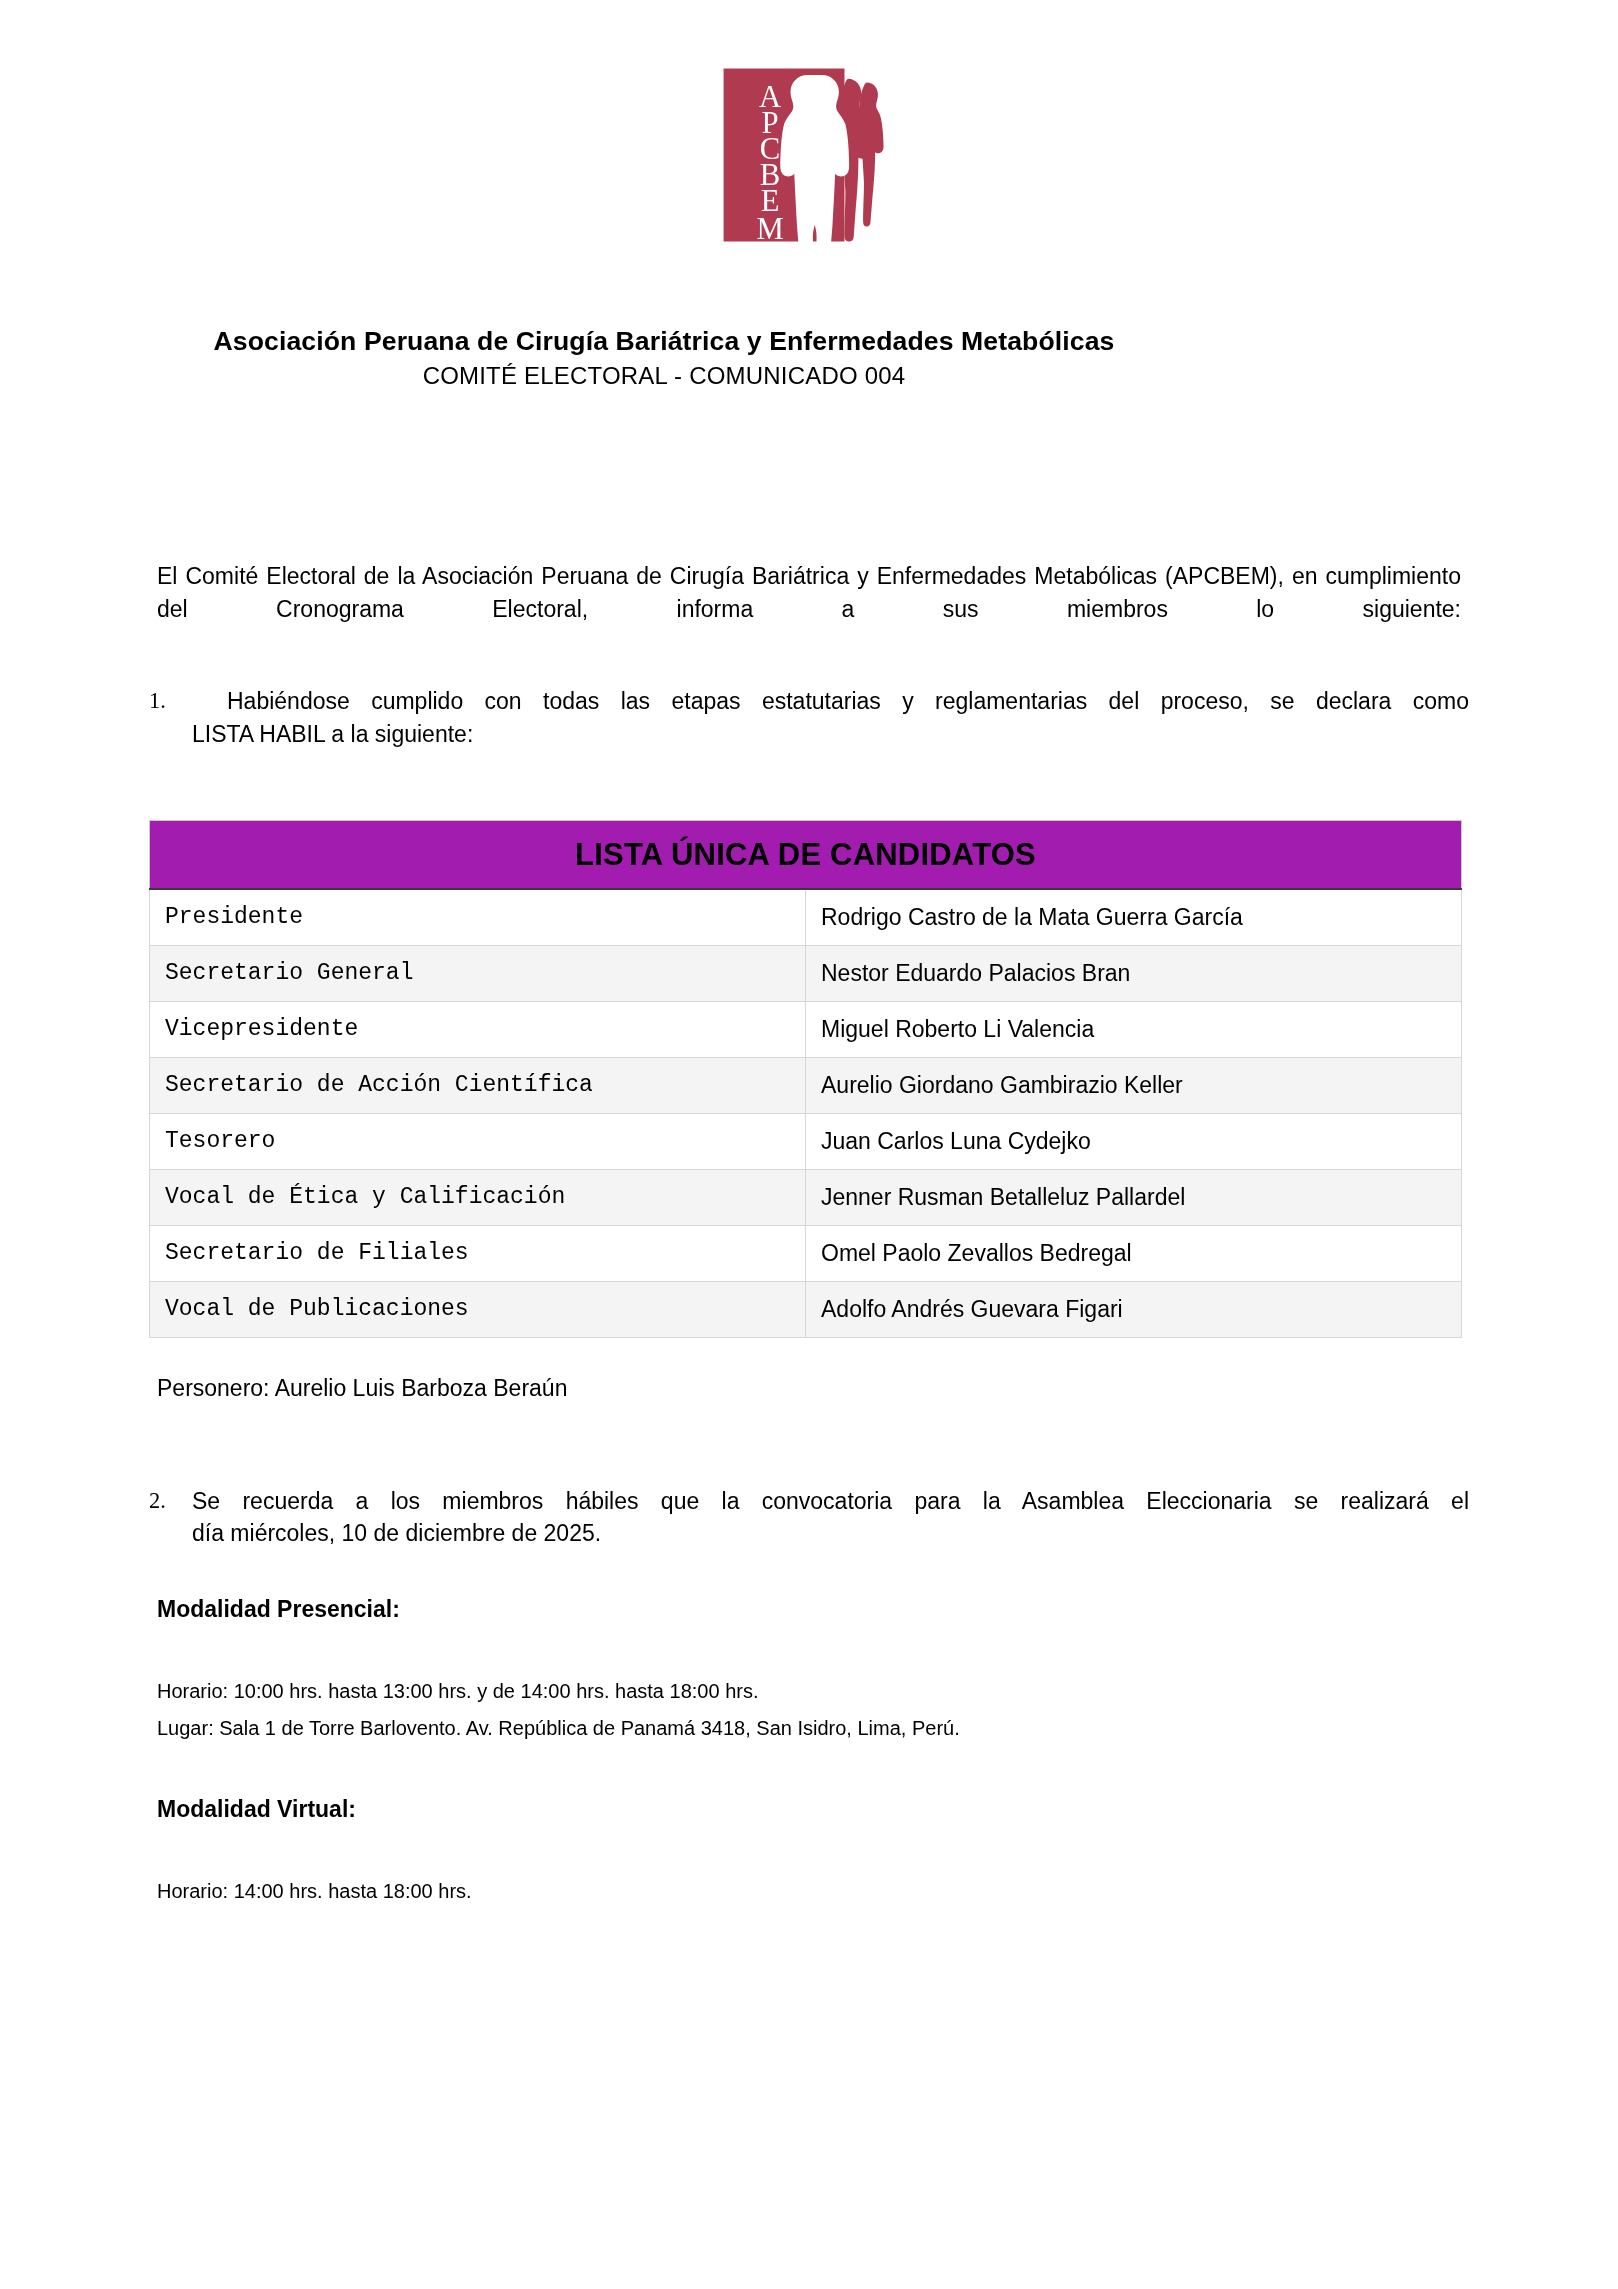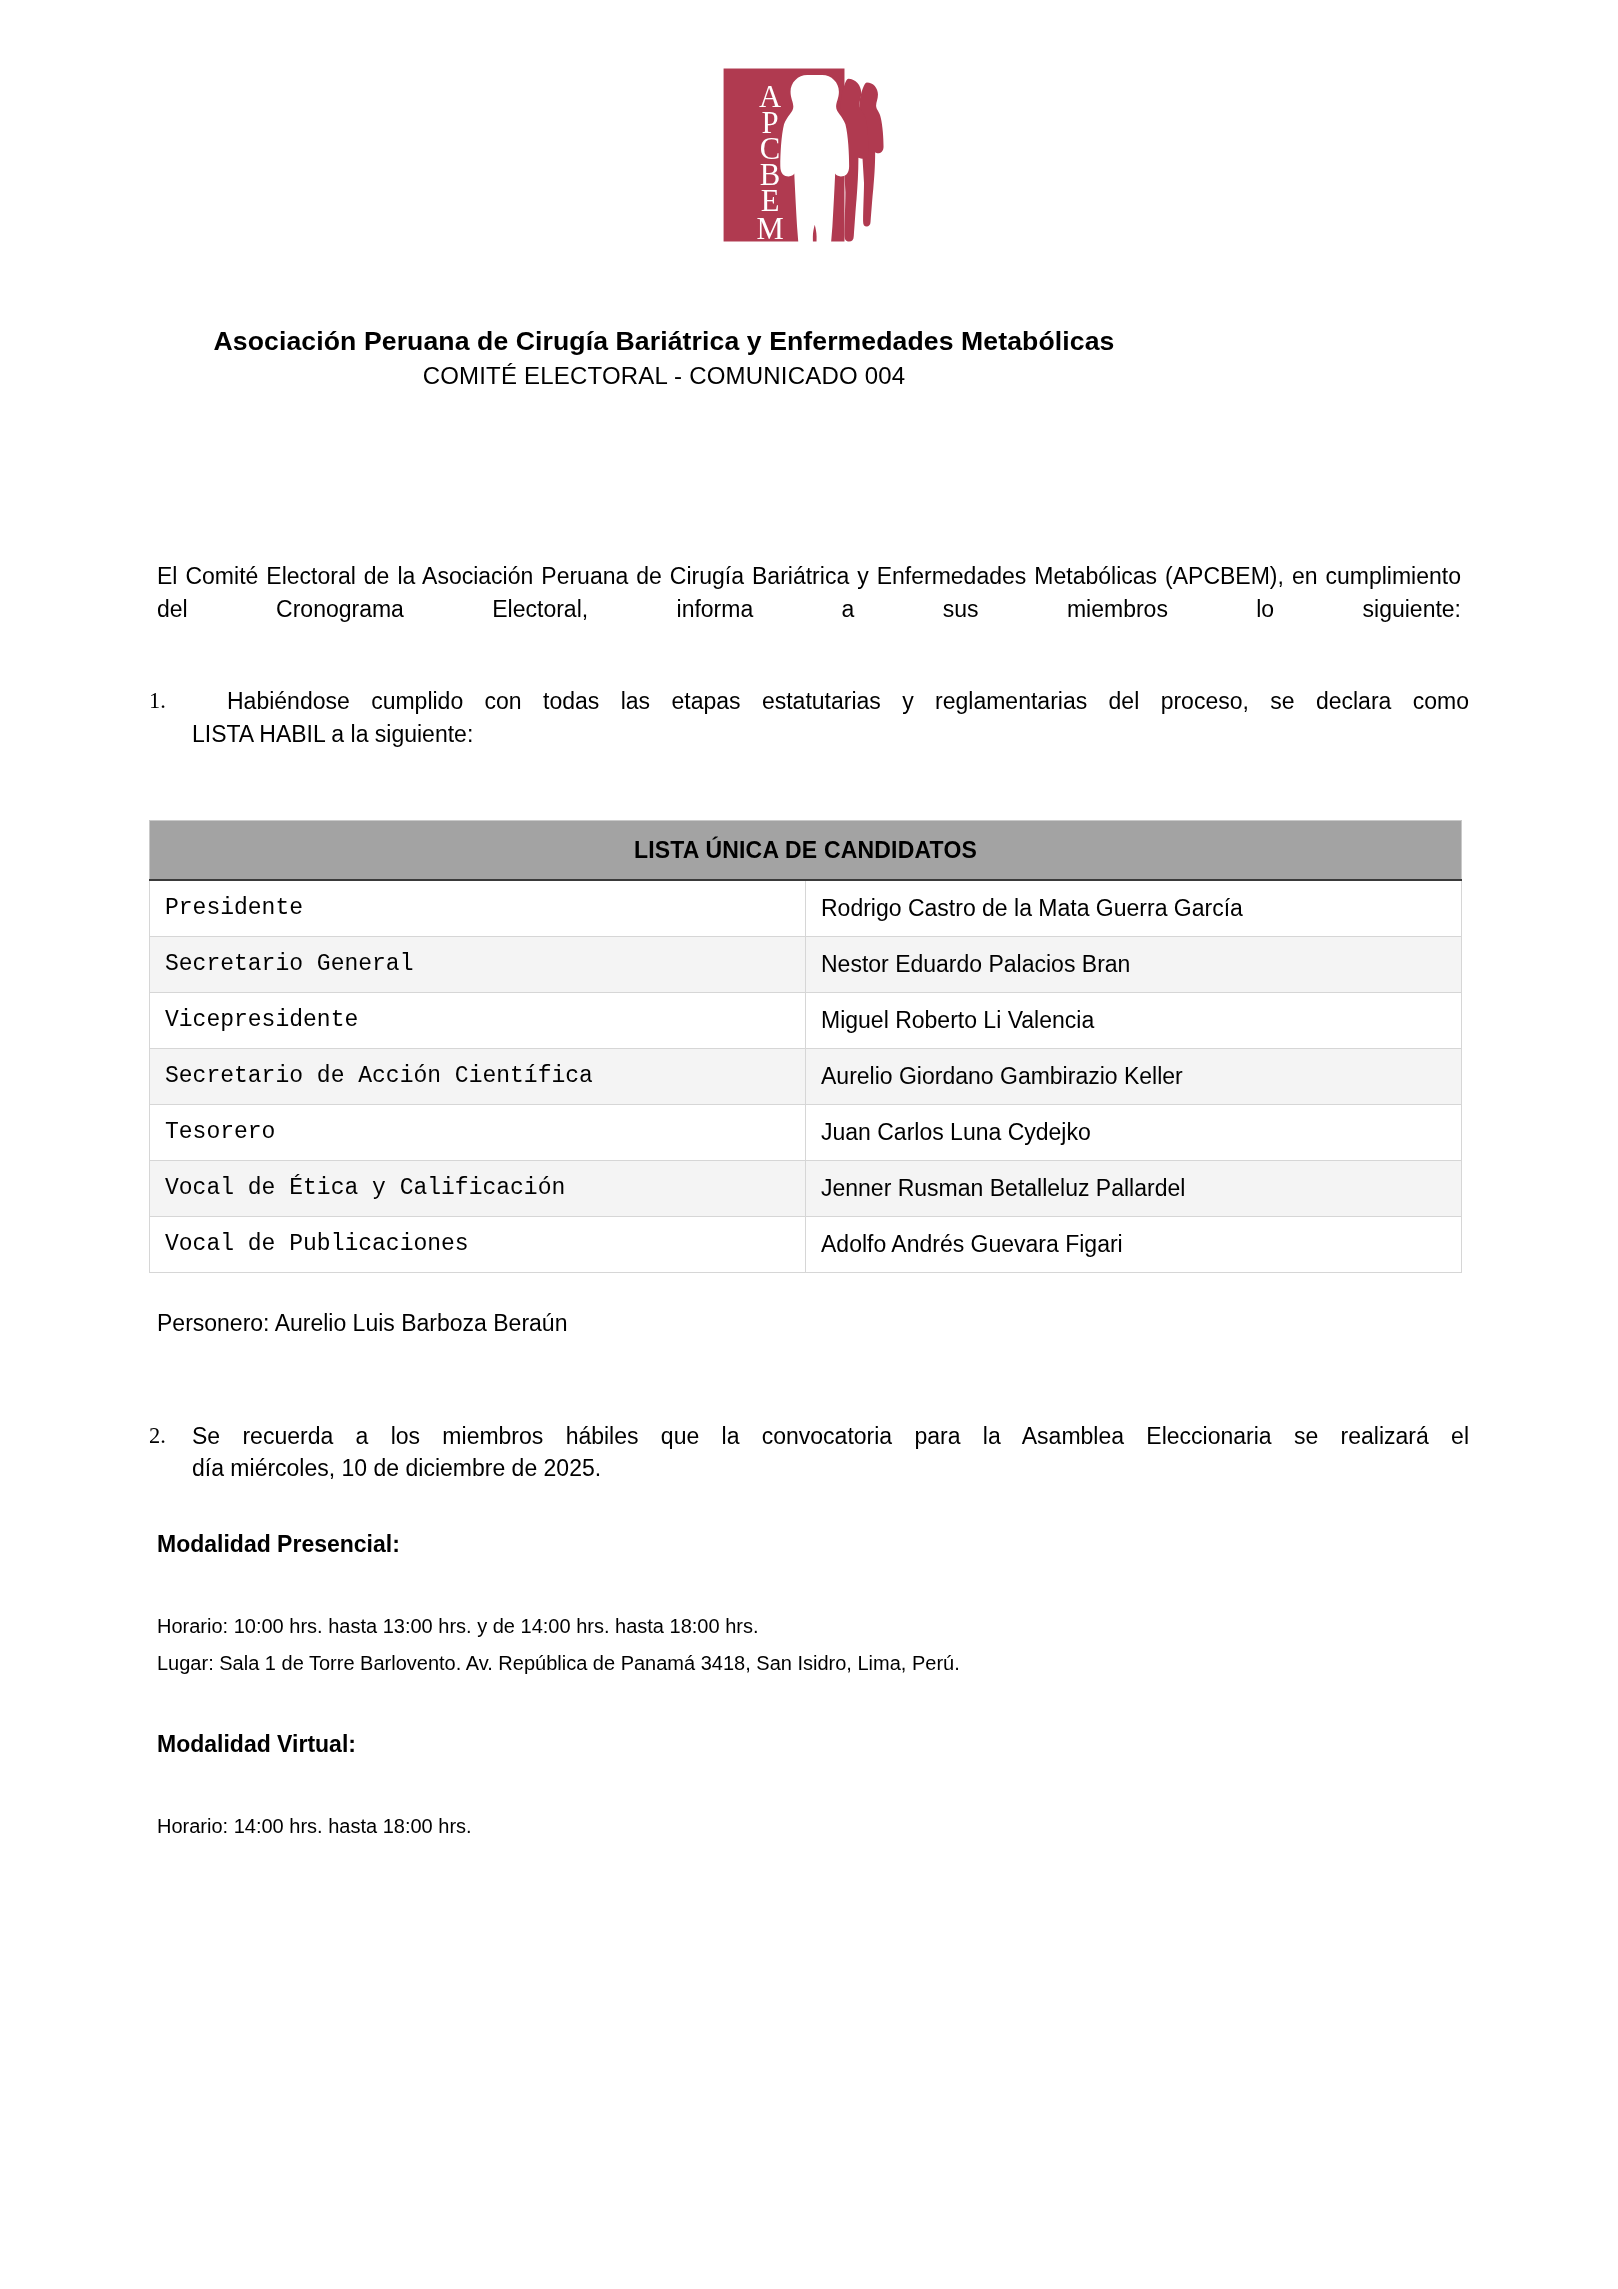--- a/index.html
+++ b/index.html
@@ -95,23 +95,23 @@
 
   
   .cand-table {
     margin-top: 69px;
     width: 1313px;
     border-collapse: collapse;
     table-layout: fixed;
     border: 0.9px solid #c9c9c9;
   }
   .cand-table th {
-    background: #a3a3a3;
+    background: #a21caf;
     color: #000000;
-    font-size: 23px;
+    font-size: 31px;
     font-weight: bold;
     text-align: center;
     padding: 16px 7.5px 15px 7.5px;
     border-bottom: 2.8px solid #3a3a3a;
     letter-spacing: 0.2px;
   }
   .cand-table td {
     font-size: 23px;
     padding: 14px 15px 14px 15px;
     border: 0.9px solid #d6d6d6;
@@ -216,20 +216,24 @@
         </tr>
         <tr>
           <td class="col-role">Tesorero</td>
           <td>Juan Carlos Luna Cydejko</td>
         </tr>
         <tr>
           <td class="col-role">Vocal de Ética y Calificación</td>
           <td>Jenner Rusman Betalleluz Pallardel</td>
         </tr>
         <tr>
+          <td class="col-role">Secretario de Filiales</td>
+          <td>Omel Paolo Zevallos Bedregal</td>
+        </tr>
+        <tr>
           <td class="col-role">Vocal de Publicaciones</td>
           <td>Adolfo Andrés Guevara Figari</td>
         </tr>
       </tbody>
     </table>
 
     <p class="personero">Personero: Aurelio Luis Barboza Beraún</p>
 
     <div class="gap-lg"></div>
     <div class="gap-sm"></div>

